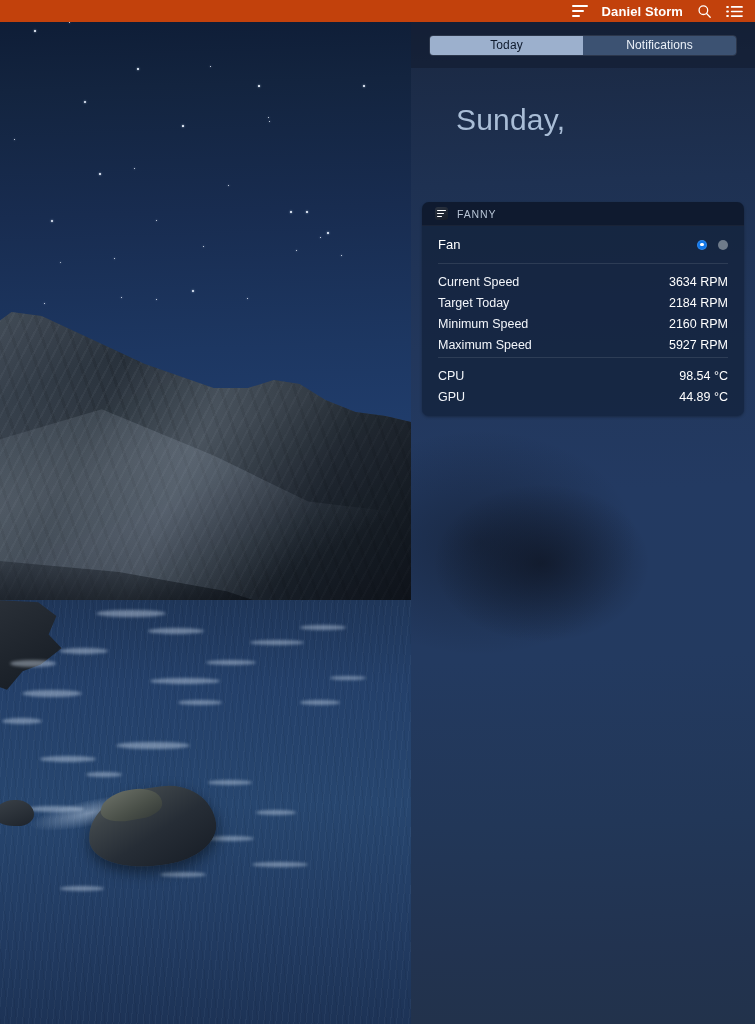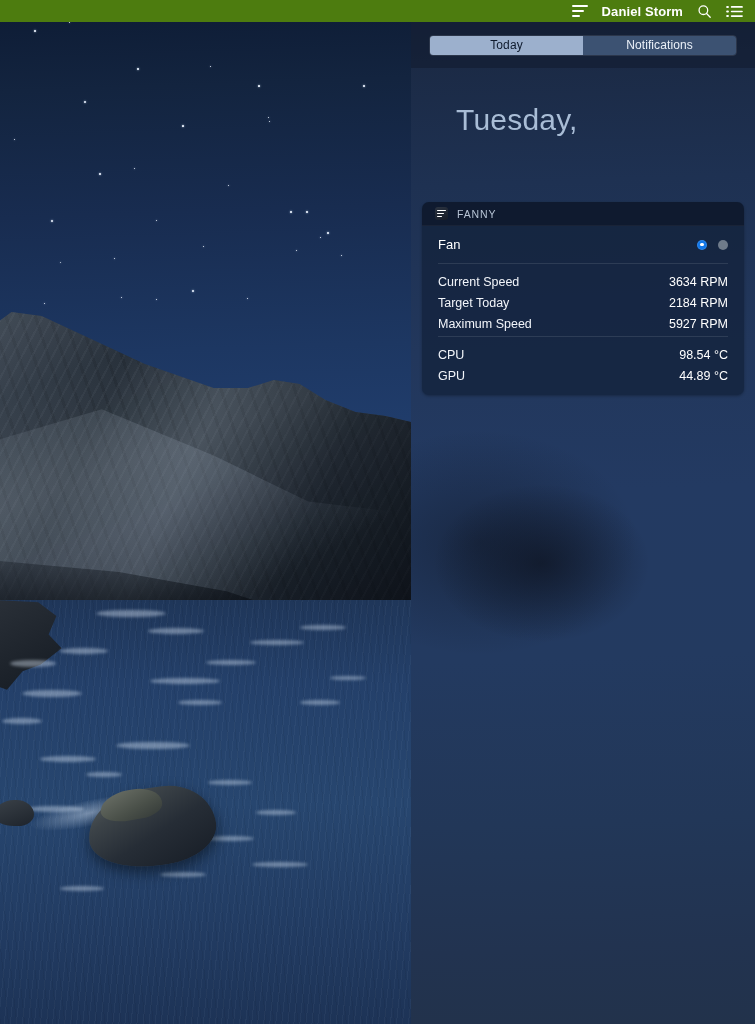--- a/index.html
+++ b/index.html
@@ -107,21 +107,21 @@
   }
   .small-rock {
     position:absolute; left:-6px; top:800px; width:40px; height:26px;
     background:linear-gradient(160deg,#3a4148 0%,#1d232b 100%);
     border-radius:50% 44% 40% 50% / 60% 56% 44% 40%;
   }
 
   
   #menubar {
     position:absolute; left:0; top:0; width:755px; height:22px;
-    background:#4d7c0f;
+    background:#c2410c;
     display:flex; align-items:center; justify-content:flex-end;
     padding-right:12px;
     z-index:40;
   }
   .mb-group { display:flex; align-items:center; gap:14px; }
   .mb-item { display:flex; align-items:center; gap:7px; cursor:default; }
   .mb-user {
     color:#ffffff; font-size:13px; font-weight:bold;
     letter-spacing:.1px; line-height:1;
   }
@@ -330,21 +330,21 @@
     <div class="nc-topbar"></div>
 
     <div class="nc-header">
       <div class="seg">
         <div class="seg-btn sel">Today</div>
         <div class="seg-btn unsel">Notifications</div>
       </div>
     </div>
 
     <div id="date-block">
-      <div>Tuesday,</div>
+      <div>Sunday,</div>
     </div>
 
     <div id="widget">
 
       <div class="w-head">
         <span class="w-appicon">
           <span class="fan-glyph">
               <i></i>
               <i></i>
               <i></i>
@@ -368,20 +368,24 @@
         <div class="w-rows" id="speed-rows">
             <div class="w-row">
               <span class="k">Current Speed</span>
               <span class="v">3634 RPM</span>
             </div>
             <div class="w-row">
               <span class="k">Target Today</span>
               <span class="v">2184 RPM</span>
             </div>
             <div class="w-row">
+              <span class="k">Minimum Speed</span>
+              <span class="v">2160 RPM</span>
+            </div>
+            <div class="w-row">
               <span class="k">Maximum Speed</span>
               <span class="v">5927 RPM</span>
             </div>
           </div>
 
         <div class="w-sep"></div>
 
         <div class="w-rows temps" id="temp-rows">
             <div class="w-row">
               <span class="k">CPU</span>

